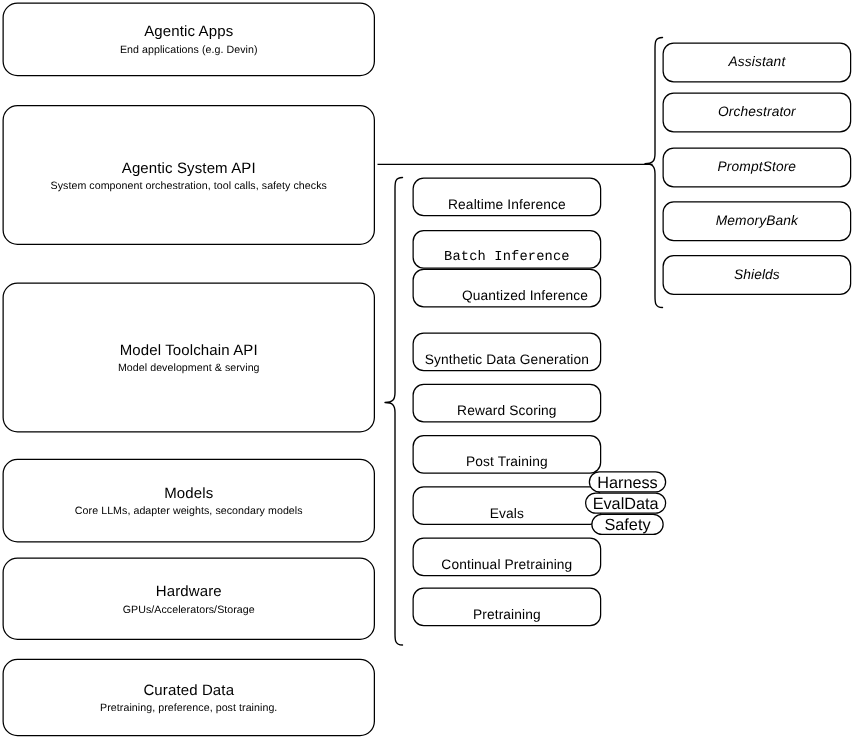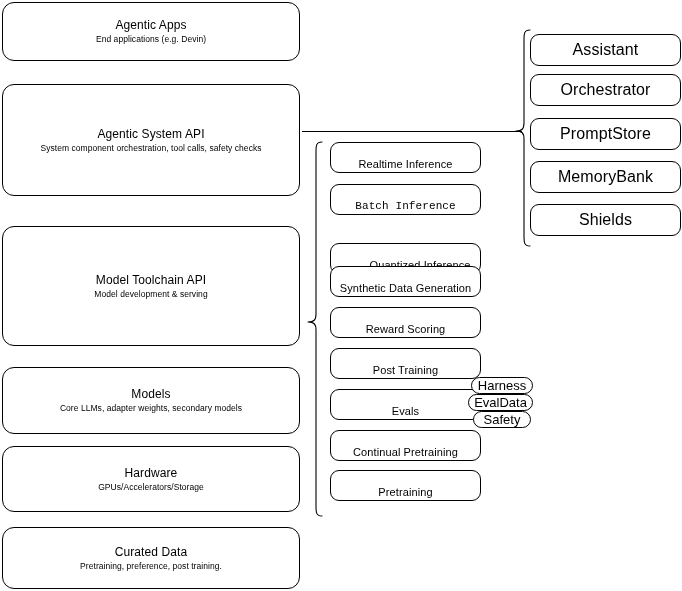--- a/index.html
+++ b/index.html
@@ -58,21 +58,21 @@
   }
   .mid-box .title { font-size: 11px; margin-top: 12px; }
 
   
   .right-box {
     left: 530px;
     width: 151px;
     height: 32px;
     border-radius: 9px;
   }
-  .right-box .title { font-size: 16px; }
+  .right-box .title { font-size: 11px; font-style: italic; }
 
   
   .pill {
     position: absolute;
     box-sizing: border-box;
     border: 1px solid #000000;
     border-radius: 10px;
     background: #ffffff;
     display: flex;
     align-items: center;
@@ -143,21 +143,21 @@
   <svg class="brace" style="left:306px;top:140px;" width="18" height="380" viewBox="0 0 18 380">
     <path d="M16 2 C10 2 10 6 10 11 L10 174 C10 180 8 182 2 182 C8 182 10 184 10 190 L10 367 C10 372 10 376 16 376"></path>
   </svg>
 
   <div class="box mid-box" style="top:142px;">
     <div class="title">Realtime Inference</div>
   </div>
   <div class="box mid-box" style="top:184px;font-family:Liberation Mono, monospace;">
     <div class="title">Batch Inference</div>
   </div>
-  <div class="box mid-box" style="top:243px;padding-left:29px;">
+  <div class="box mid-box" style="top:215px;padding-left:29px;">
     <div class="title">Quantized Inference</div>
   </div>
   <div class="box mid-box" style="top:266px;">
     <div class="title">Synthetic Data Generation</div>
   </div>
   <div class="box mid-box" style="top:307px;">
     <div class="title">Reward Scoring</div>
   </div>
   <div class="box mid-box" style="top:348px;">
     <div class="title">Post Training</div>

